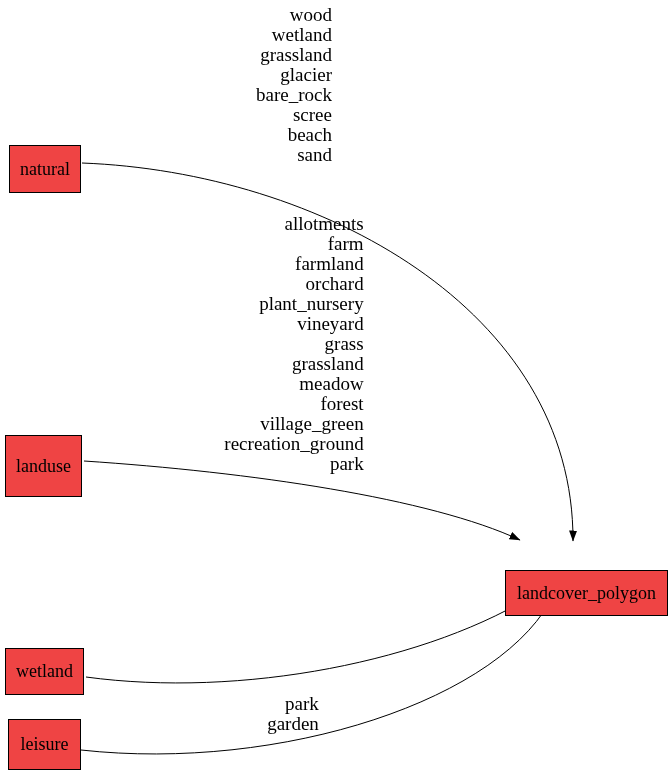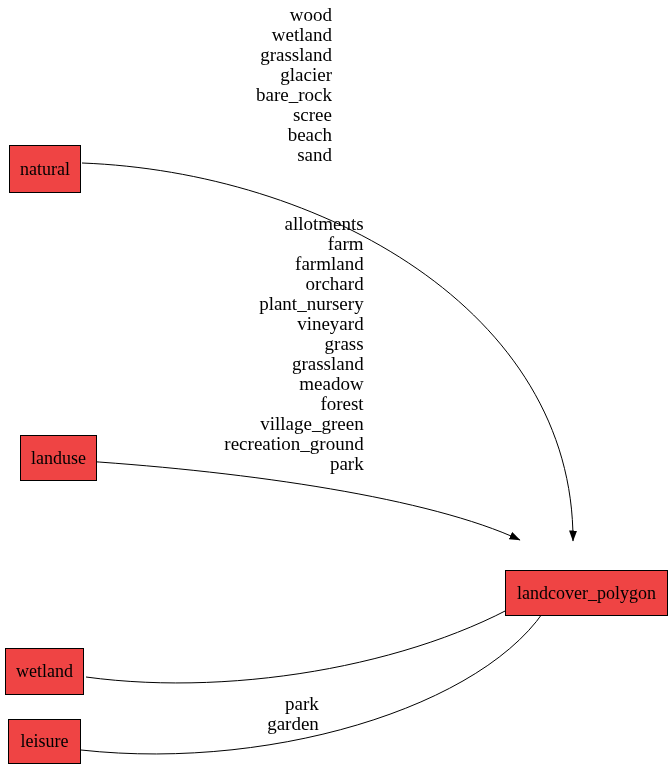--- a/index.html
+++ b/index.html
@@ -33,23 +33,23 @@
     box-sizing: border-box;
     border: 1px solid #000000;
     background: #ef4444;
     display: flex;
     align-items: center;
     justify-content: center;
     font-size: 18px;
     white-space: nowrap;
   }
   .node-natural   { left: 9px;   top: 145px; width: 72px;  height: 48px; }
-  .node-landuse   { left: 20px;   top: 435px; width: 77px;  height: 46px; }
+  .node-landuse   { left: 5px;   top: 435px; width: 77px;  height: 62px; }
   .node-wetland   { left: 5px;   top: 648px; width: 79px;  height: 47px; }
-  .node-leisure   { left: 8px;   top: 719px; width: 73px;  height: 45px; }
+  .node-leisure   { left: 8px;   top: 719px; width: 73px;  height: 51px; }
   .node-landcover { left: 505px; top: 570px; width: 163px; height: 46px; }
   .edge-label {
     position: absolute;
     transform: translateX(-50%);
     text-align: right;
     font-size: 19px;
     line-height: 20px;
     white-space: pre-line;
   }
   .label-natural { left: 294px; top: 5px; }

